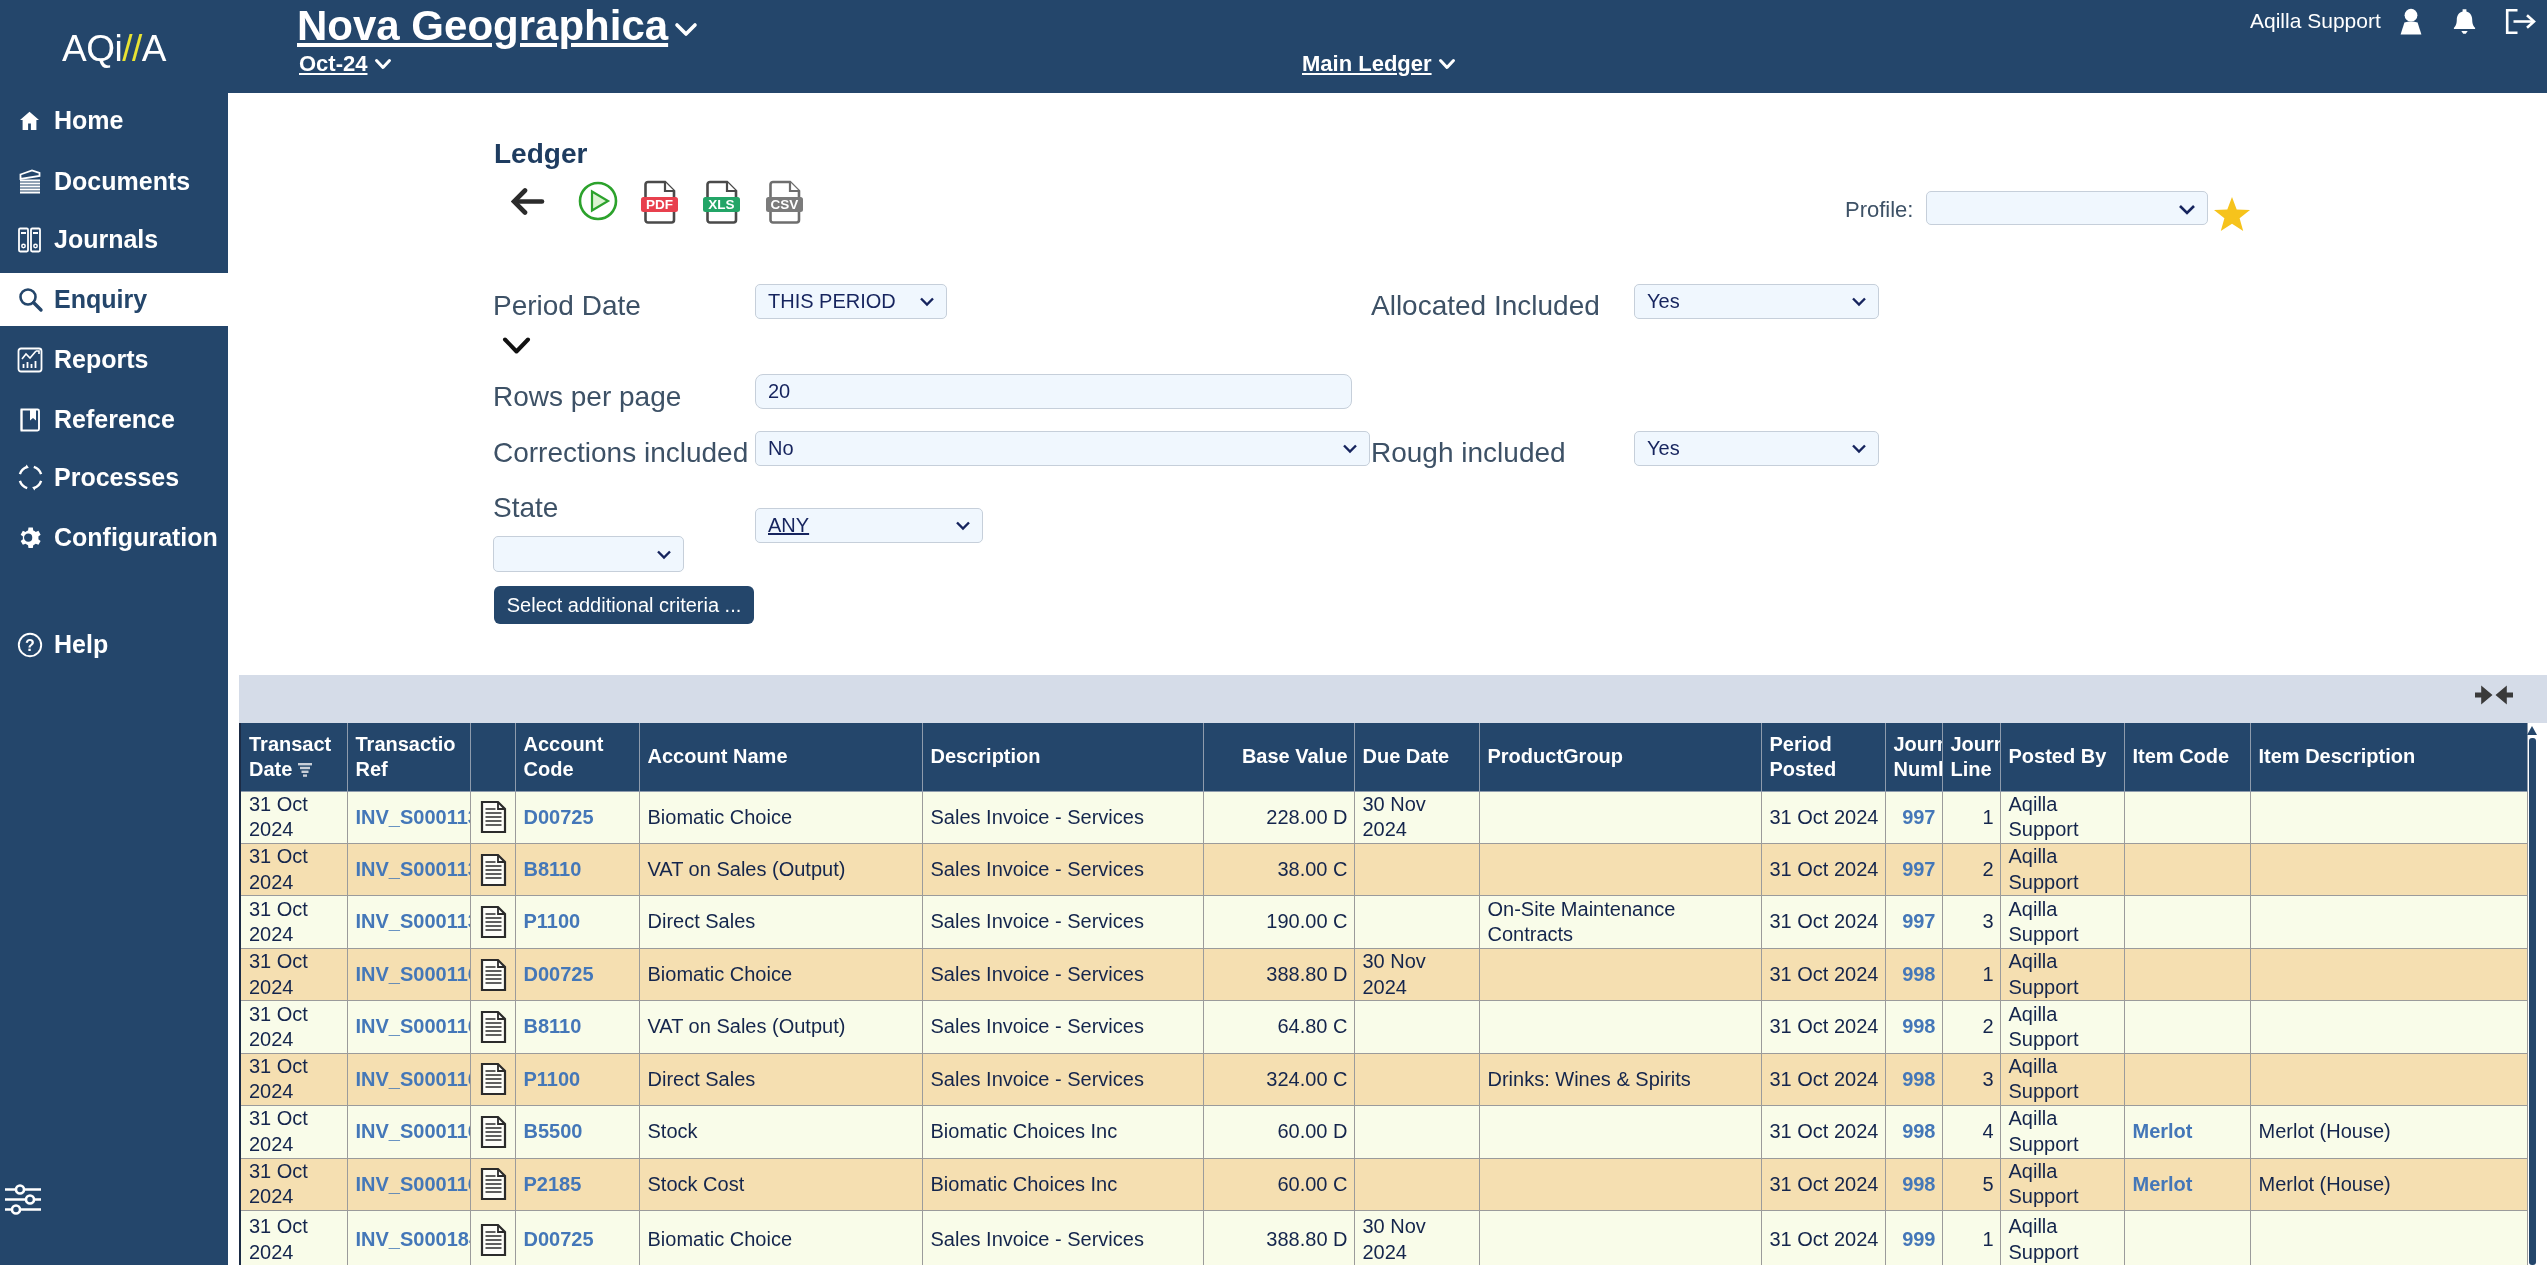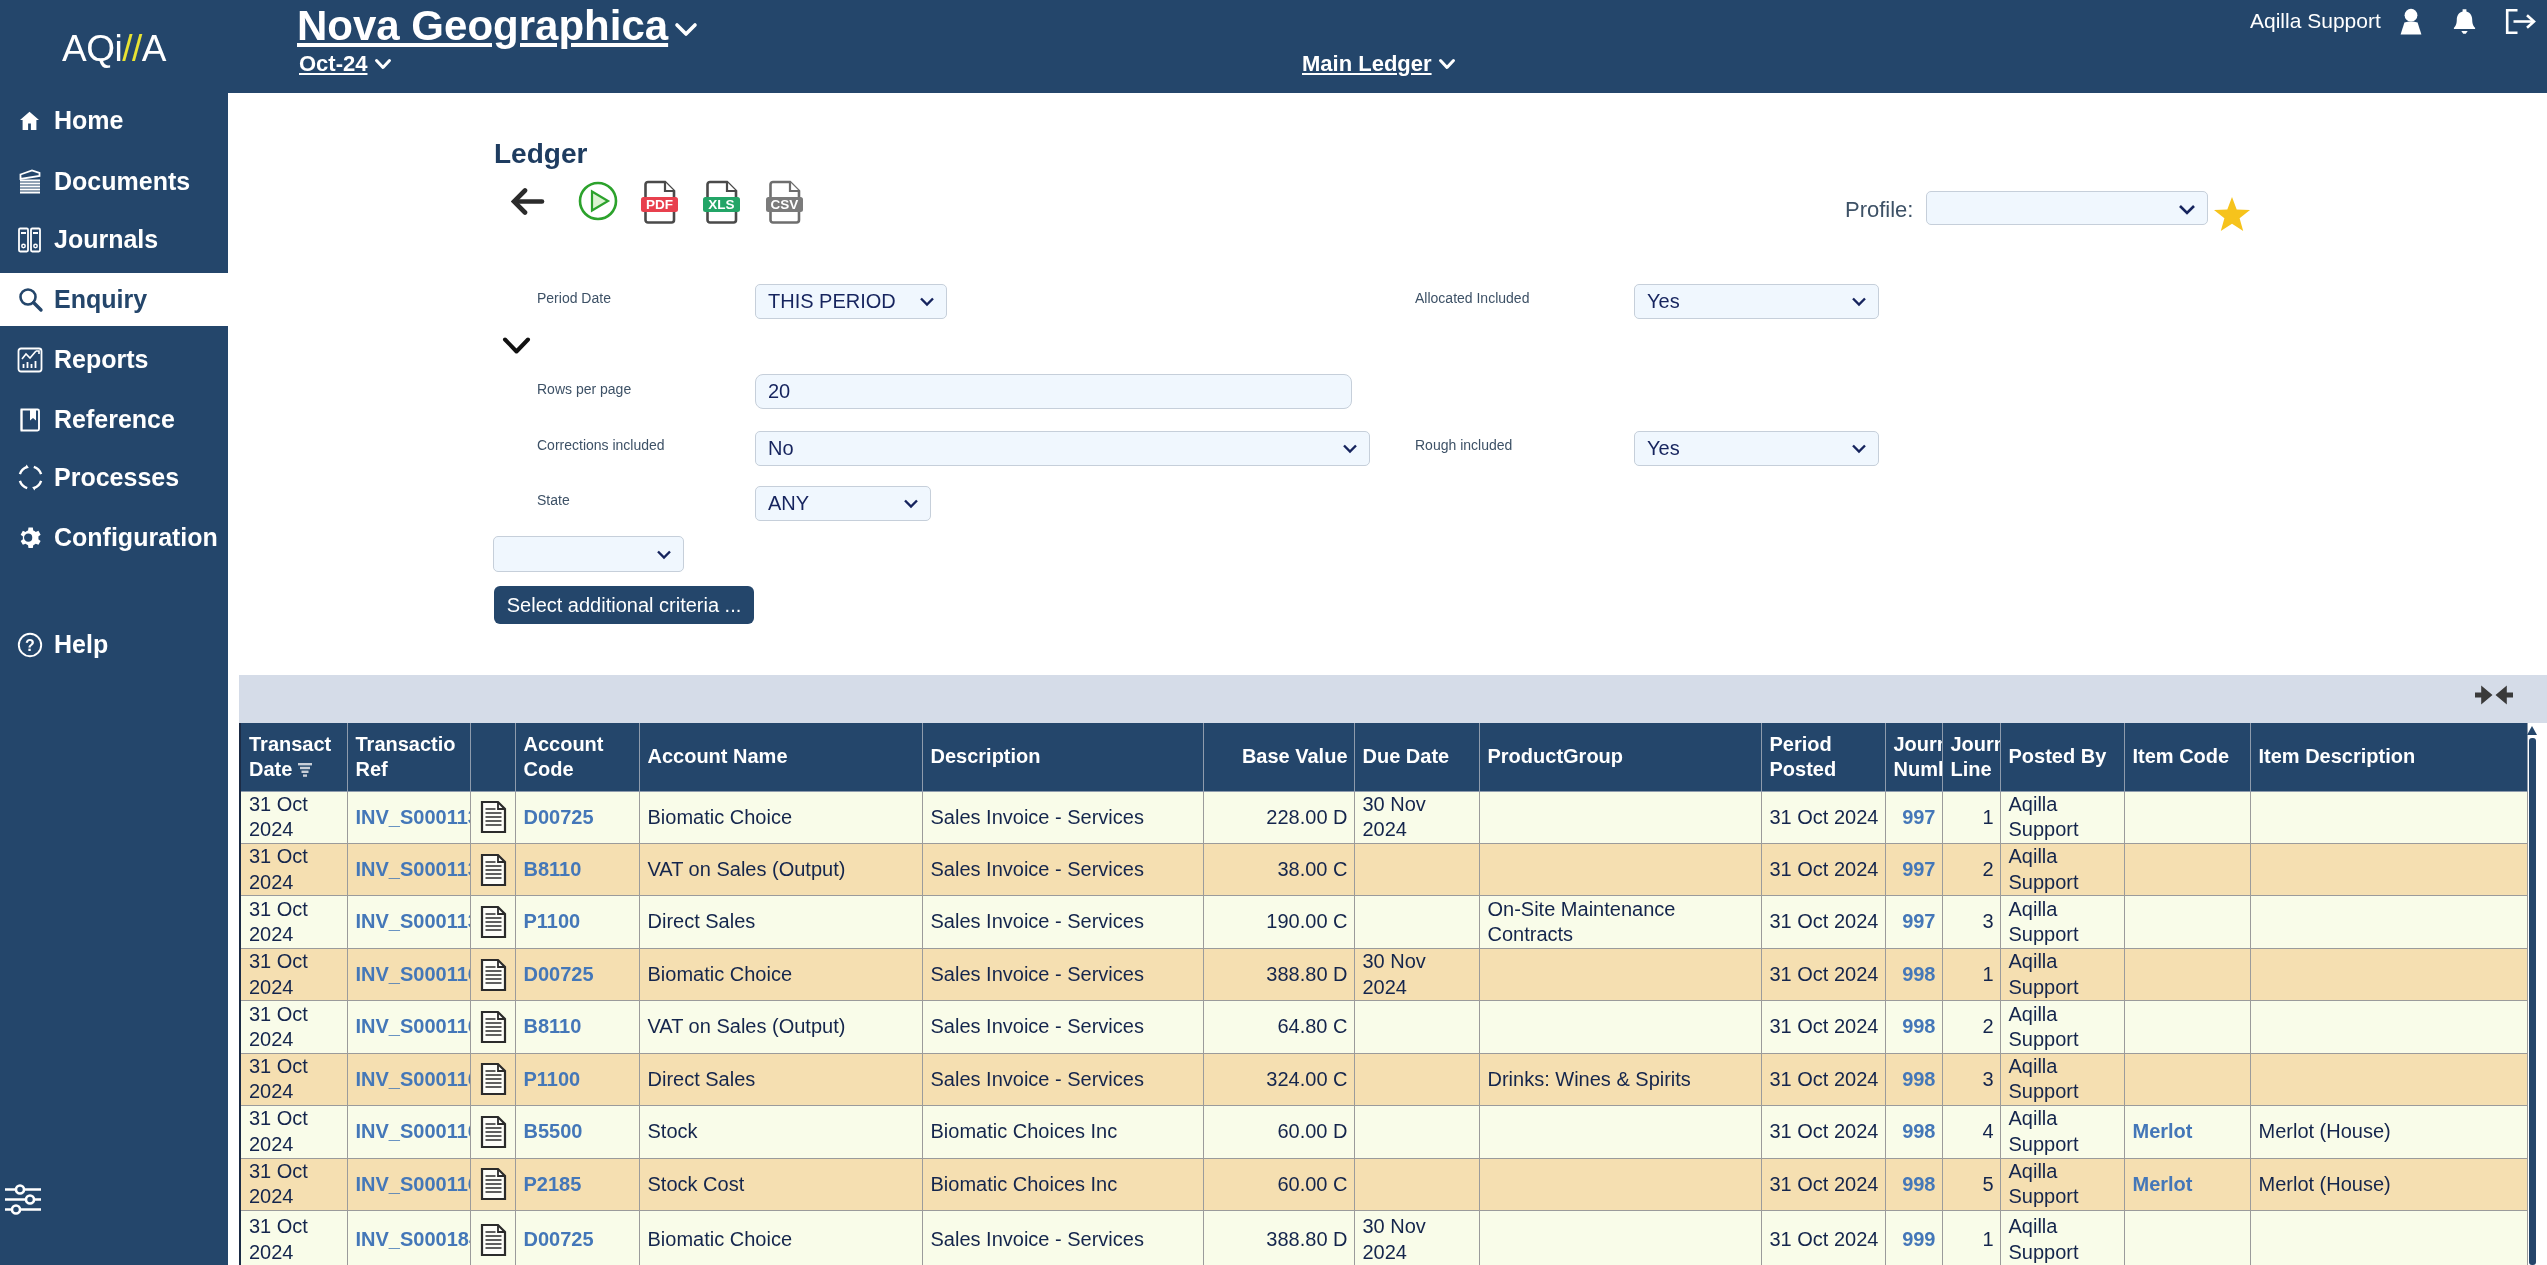--- a/index.html
+++ b/index.html
@@ -10,21 +10,21 @@
   #sidebar { position:absolute; left:0; top:0; width:228px; height:1265px; background:#24466B; }
   .mi { position:absolute; left:0; width:228px; height:53px; display:flex; align-items:center;
         color:#fff; font-size:25px; font-weight:bold;padding-left:40px; }
   .mi svg { position:absolute; left:17px; }
   .mi span { position:absolute; left:54px; }
   .mi.active { background:#fff; color:#24466B; }
   .sel { position:absolute; background:#F0F7FE; border:1px solid #C6CFDA; border-radius:5px;
          height:35px; color:#16245E; font-size:20px; display:flex; align-items:center;
          padding-left:12px; }
   .sel svg.chev { position:absolute; right:11px; top:12px; }
-  .flabel { position:absolute; color:#3D5166; font-size:14px;margin-left:44px; }
+  .flabel { position:absolute; color:#3D5166; font-size:28px; }
   .hlink { font-weight:bold; text-decoration:underline; color:#fff; }
 </style>
 </head>
 <body>
 <div id="topbar"></div>
 <div id="sidebar"></div>
 
 <div class="abs" id="logo" style="left:62px; top:28px; font-size:37px; color:#fff; letter-spacing:-0.5px;">AQi<span style="color:#E8E333;">//</span>A</div>
 
 <div class="mi" style="top:94px;">
@@ -195,21 +195,21 @@
 <div class="flabel" style="left:493px; top:437px;">Corrections included</div>
 <div class="sel" style="left:755px; top:431px; width:615px;">No<svg class="chev" width="16" height="10" viewBox="0 0 16 10">
       <path d="M2 1.5 l6 6 6-6" fill="none" stroke="#16245E" stroke-width="2.4"></path>
     </svg></div>
 <div class="flabel" style="left:1371px; top:437px;">Rough included</div>
 <div class="sel" style="left:1634px; top:431px; width:245px;">Yes<svg class="chev" width="16" height="10" viewBox="0 0 16 10">
       <path d="M2 1.5 l6 6 6-6" fill="none" stroke="#16245E" stroke-width="2.4"></path>
     </svg></div>
 
 <div class="flabel" style="left:493px; top:492px;">State</div>
-<div class="sel" style="left:755px; top:486px; width:176px;">ANY<svg class="chev" width="16" height="10" viewBox="0 0 16 10">
+<div class="sel" style="left:755px; top:508px; width:228px;text-decoration:underline;">ANY<svg class="chev" width="16" height="10" viewBox="0 0 16 10">
       <path d="M2 1.5 l6 6 6-6" fill="none" stroke="#16245E" stroke-width="2.4"></path>
     </svg></div>
 
 <div class="sel" style="left:493px; top:536px; width:191px; height:36px;">
     <svg class="chev" width="16" height="10" viewBox="0 0 16 10" style="top:13px;">
       <path d="M2 1.5 l6 6 6-6" fill="none" stroke="#16245E" stroke-width="2.4"></path>
     </svg>
   </div>
 
 <div class="abs" style="left:494px; top:586px; width:260px; height:38px; background:#24466B; border-radius:6px; color:#fff; font-size:20px; display:flex; align-items:center; justify-content:center;">Select additional criteria ...</div>

